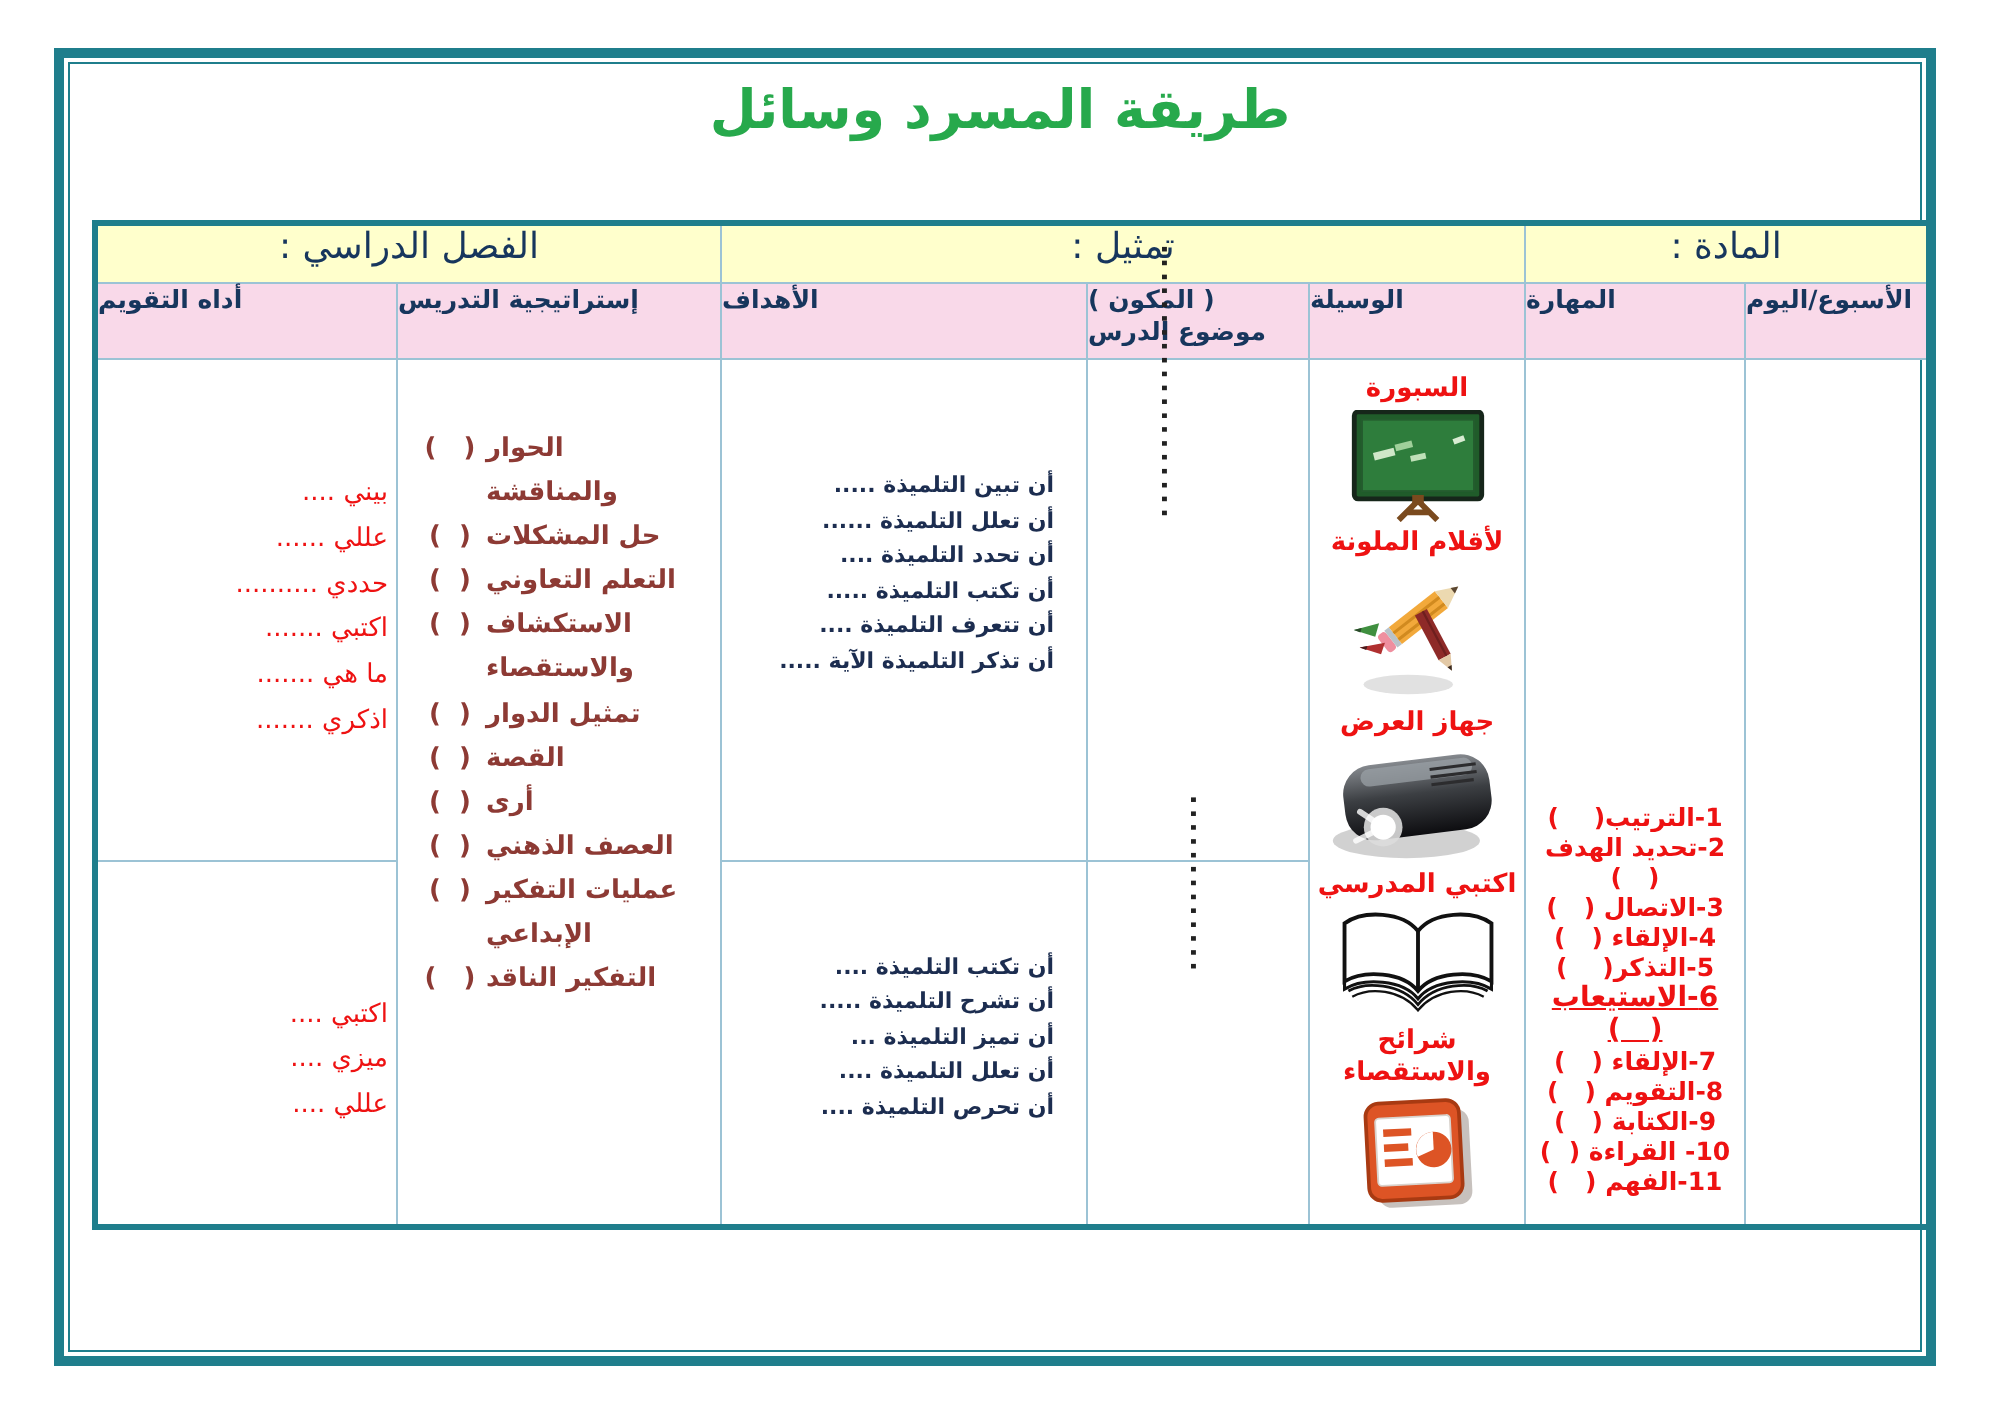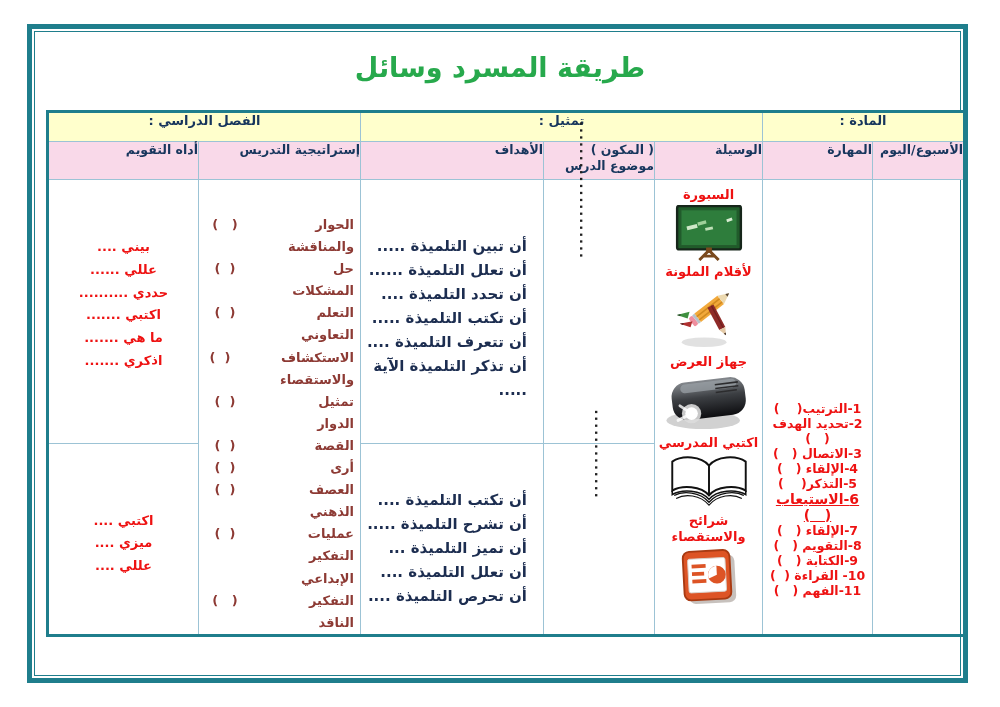--- a/index.html
+++ b/index.html
@@ -9,45 +9,45 @@
   }
   
   .page-frame{
     position:absolute;left:27px;top:24px;width:941px;height:659px;
     border:5px solid #1f7e8c;box-sizing:border-box;
   }
   .page-frame-inner{
     position:absolute;inset:2px;border:1px solid #1f7e8c;
   }
   .page-title{
-    position:absolute;left:0;right:0;top:40px;margin:12px;
+    position:absolute;left:0;right:0;top:40px;margin:0;
     text-align:center;font-size:27px;font-weight:bold;color:#27a94c;
   }
   
   table.sheet{
     position:absolute;left:46px;top:110px;width:917px;
     border-collapse:collapse;table-layout:fixed;direction:rtl;
     border:3px solid #1f7e8c;
   }
   table.sheet td{
     border:1px solid #9cc3d5;box-sizing:border-box;
     vertical-align:top;padding:0;
   }
   tr.r-top{height:30px;}
   tr.r-head{height:38px;}
   tr.r-b1{height:244px;}
   tr.r-b2{height:178px;}
   td.h-yellow{
     background:#ffffcc;border:1px solid #3f5d7a;
     text-align:center;vertical-align:middle;
-    color:#17365d;font-weight:bold;font-size:13px;
+    color:#17365d;font-weight:normal;font-size:18px;
   }
   td.h-pink{
     background:#f9d9e9;border:1px solid #3f5d7a;
-    text-align:right;vertical-align:middle;
+    text-align:left;vertical-align:middle;
     color:#17365d;font-weight:bold;font-size:12.5px;line-height:1.25;
     padding:1px 2px;
   }
   
   .skills-stack{
     display:flex;flex-direction:column;justify-content:flex-end;
     height:408px;padding:10px 3px 8px 3px;
     color:#ee1212;font-weight:bold;font-size:12.5px;text-align:center;
   }
   .skills-stack .sm{font-size:14px;text-decoration:underline;}
@@ -63,36 +63,36 @@
   .means-icon{line-height:0;margin:1px 0;}
   
   td.topic-cell{text-align:center;vertical-align:middle;}
   .vdots{
     display:inline-block;transform:rotate(90deg);
     color:#222;font-weight:bold;font-size:13px;letter-spacing:2px;
     white-space:nowrap;
   }
   
   .obj-list{
-    color:#1c2d50;font-weight:bold;font-size:15px;line-height:1.6;
+    color:#1c2d50;font-weight:bold;font-size:11px;line-height:1.6;
     text-align:right;padding:54px 16px 0 4px;
   }
   .obj-list.second{padding-top:44px;}
   
   .strat-list{padding:34px 6px 0 8px;}
   .strat-row{
     display:flex;align-items:baseline;
     color:#8d3a34;font-weight:bold;font-size:13px;line-height:1.7;
   }
-  .strat-text{flex:1;text-align:right;margin-left:48px;}
+  .strat-text{flex:1;text-align:left;}
   .strat-paren{width:36px;text-align:center;}
   
   .eval-list{
-    color:#ee1212;font-weight:bold;font-size:13px;line-height:1.75;
-    text-align:center;padding:56px 4px 0 4px;
+    color:#ee1212;font-weight:normal;font-size:13px;line-height:1.75;
+    padding:56px 4px 0 4px;
   }
   .eval-list.second{padding-top:66px;}
 </style>
 </head>
 <body>
 
 <div class="page-frame">
   <div class="page-frame-inner"></div>
 </div>
 

